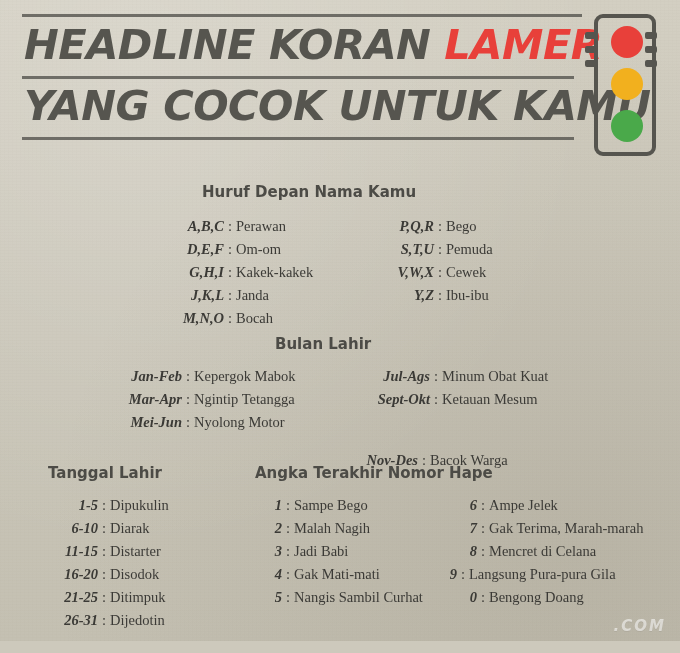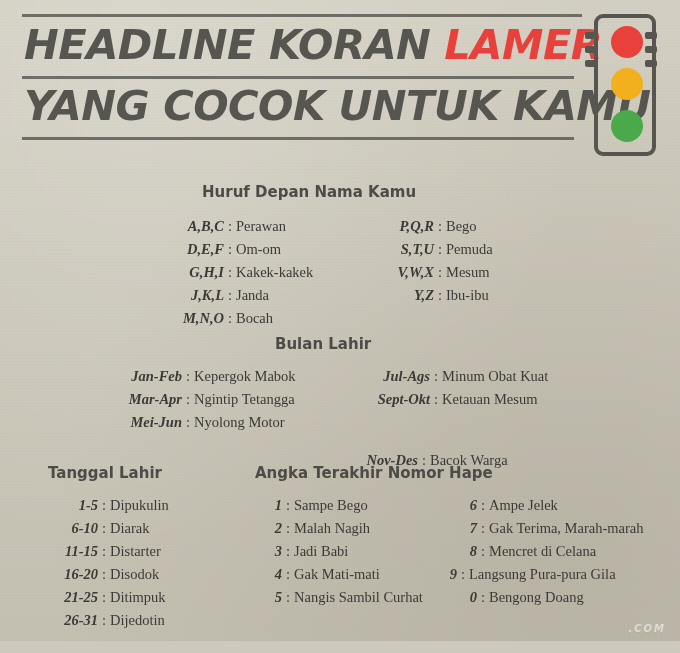--- a/index.html
+++ b/index.html
@@ -160,21 +160,21 @@
     text-align: right;
     font-family: "DejaVu Sans", sans-serif;
     font-weight: bold;
     font-style: italic;
     color: rgba(255,255,255,0.55);
     line-height: 0.95;
     text-shadow: 0 1px 0 rgba(0,0,0,0.05);
   }
   .watermark .w1 { font-size: 21px; letter-spacing: 0.5px; }
   .watermark .w2 { font-size: 21px; letter-spacing: 0.5px; }
-  .watermark .w3 { font-size: 10px; letter-spacing: 2px; }
+  .watermark .w3 { font-size: 15px; letter-spacing: 2px; }
 </style>
 </head>
 <body>
 
 <div class="page">
   <div class="grain"></div>
 
   <div class="header">
     <div class="rule top"></div>
     <div class="rule mid"></div>
@@ -202,21 +202,21 @@
     <div class="section-title" style="left:202px; top:183px;">Huruf Depan Nama Kamu</div>
 
     <div class="row" style="left:168px; top:218px;"><span class="key k-w56">A,B,C</span><span class="colon">:</span><span class="val">Perawan</span></div>
     <div class="row" style="left:168px; top:241px;"><span class="key k-w56">D,E,F</span><span class="colon">:</span><span class="val">Om-om</span></div>
     <div class="row" style="left:168px; top:264px;"><span class="key k-w56">G,H,I</span><span class="colon">:</span><span class="val">Kakek-kakek</span></div>
     <div class="row" style="left:168px; top:287px;"><span class="key k-w56">J,K,L</span><span class="colon">:</span><span class="val">Janda</span></div>
     <div class="row" style="left:168px; top:310px;"><span class="key k-w56">M,N,O</span><span class="colon">:</span><span class="val">Bocah</span></div>
 
     <div class="row" style="left:378px; top:218px;"><span class="key k-w56">P,Q,R</span><span class="colon">:</span><span class="val">Bego</span></div>
     <div class="row" style="left:378px; top:241px;"><span class="key k-w56">S,T,U</span><span class="colon">:</span><span class="val">Pemuda</span></div>
-    <div class="row" style="left:378px; top:264px;"><span class="key k-w56">V,W,X</span><span class="colon">:</span><span class="val">Mesum</span></div>
+    <div class="row" style="left:378px; top:264px;"><span class="key k-w56">V,W,X</span><span class="colon">:</span><span class="val">Cewek</span></div>
     <div class="row" style="left:378px; top:287px;"><span class="key k-w56">Y,Z</span><span class="colon">:</span><span class="val">Ibu-ibu</span></div>
   </div>
 
   <div id="sec-bulan">
     <div class="section-title" style="left:275px; top:335px;">Bulan Lahir</div>
 
     <div class="row" style="left:120px; top:368px;"><span class="key k-w62">Jan-Feb</span><span class="colon">:</span><span class="val">Kepergok Mabok</span></div>
     <div class="row" style="left:120px; top:391px;"><span class="key k-w62">Mar-Apr</span><span class="colon">:</span><span class="val">Ngintip Tetangga</span></div>
     <div class="row" style="left:120px; top:414px;"><span class="key k-w62">Mei-Jun</span><span class="colon">:</span><span class="val">Nyolong Motor</span></div>
 

